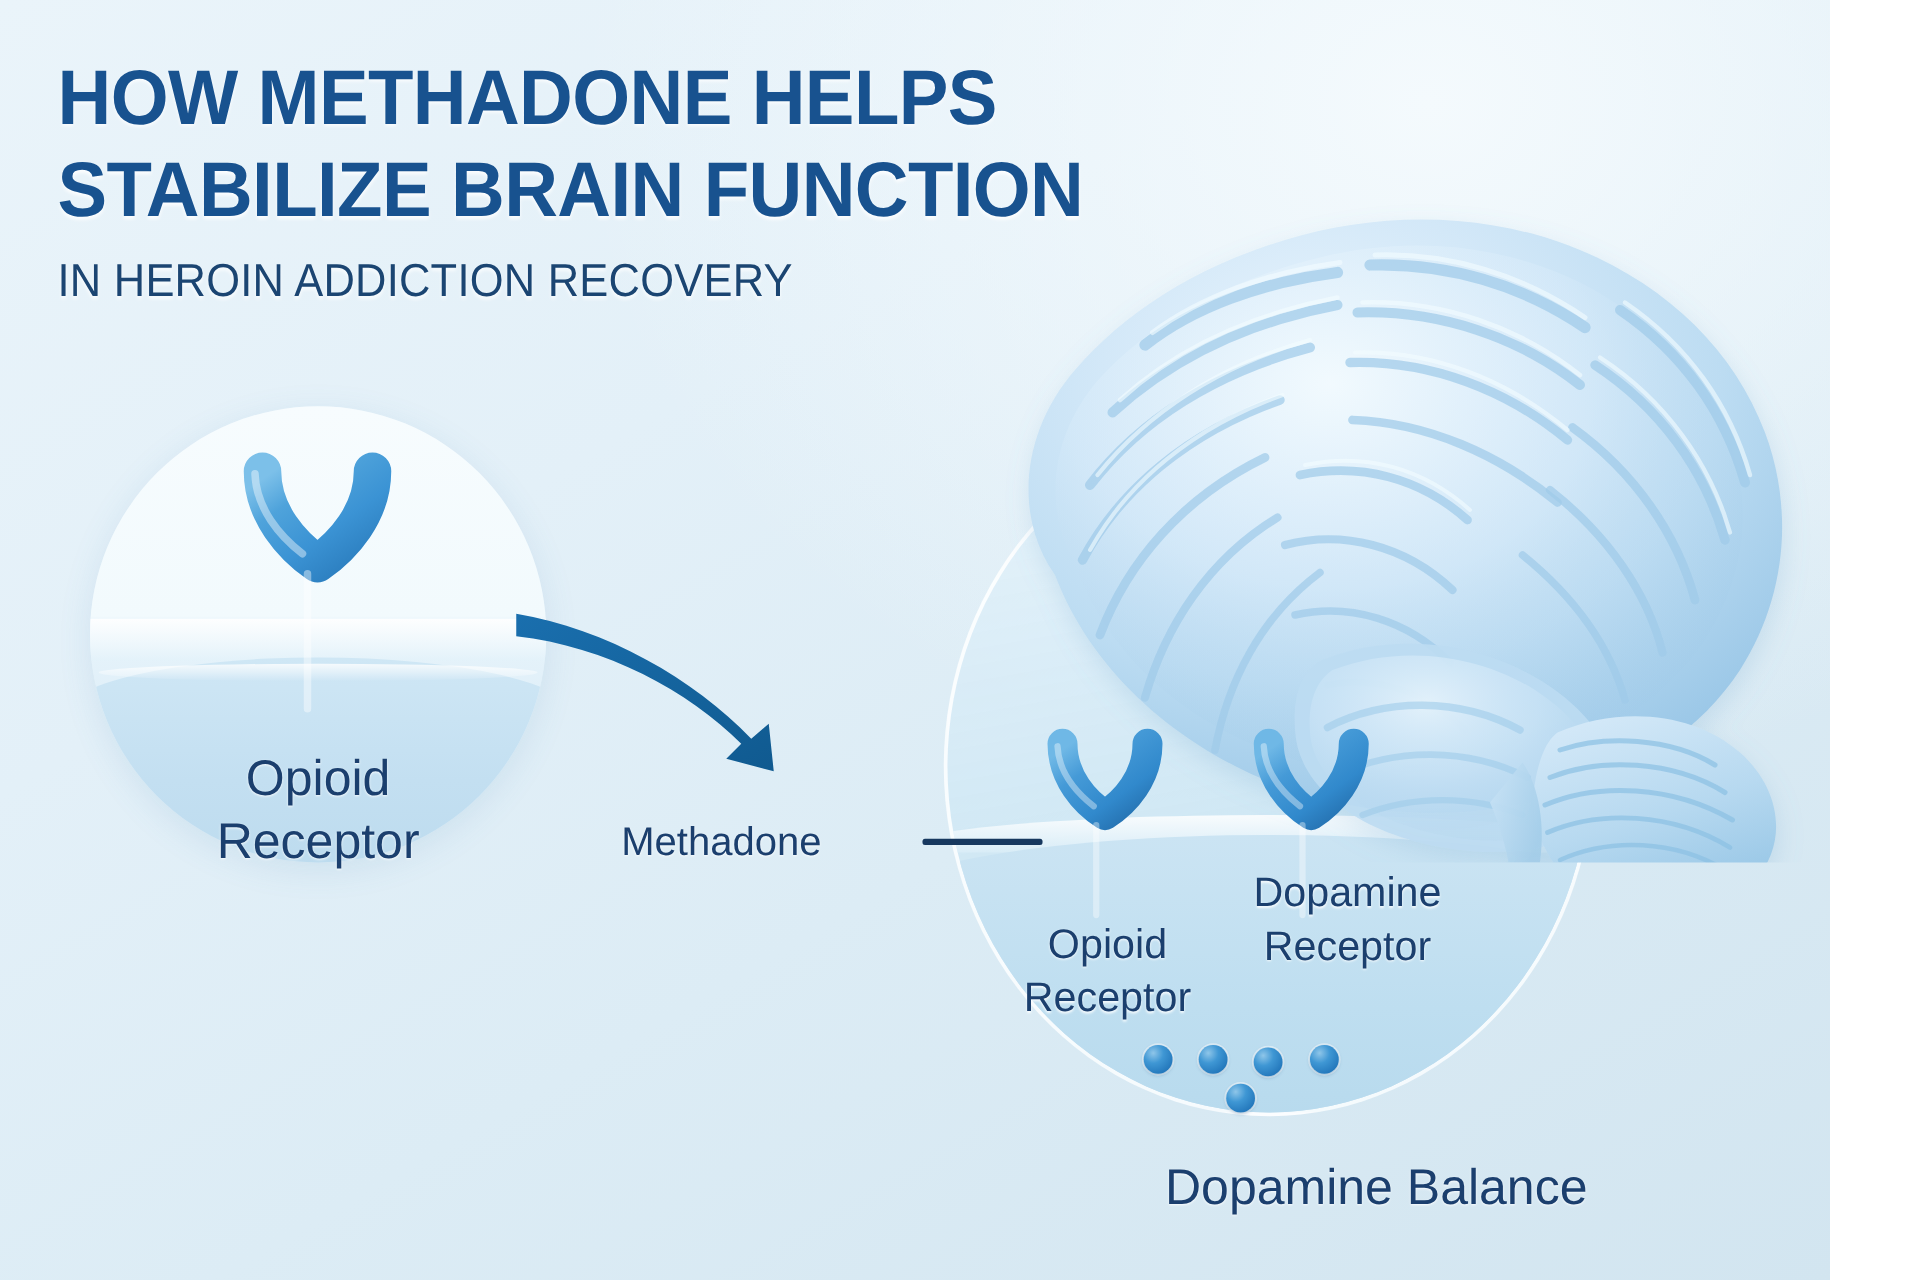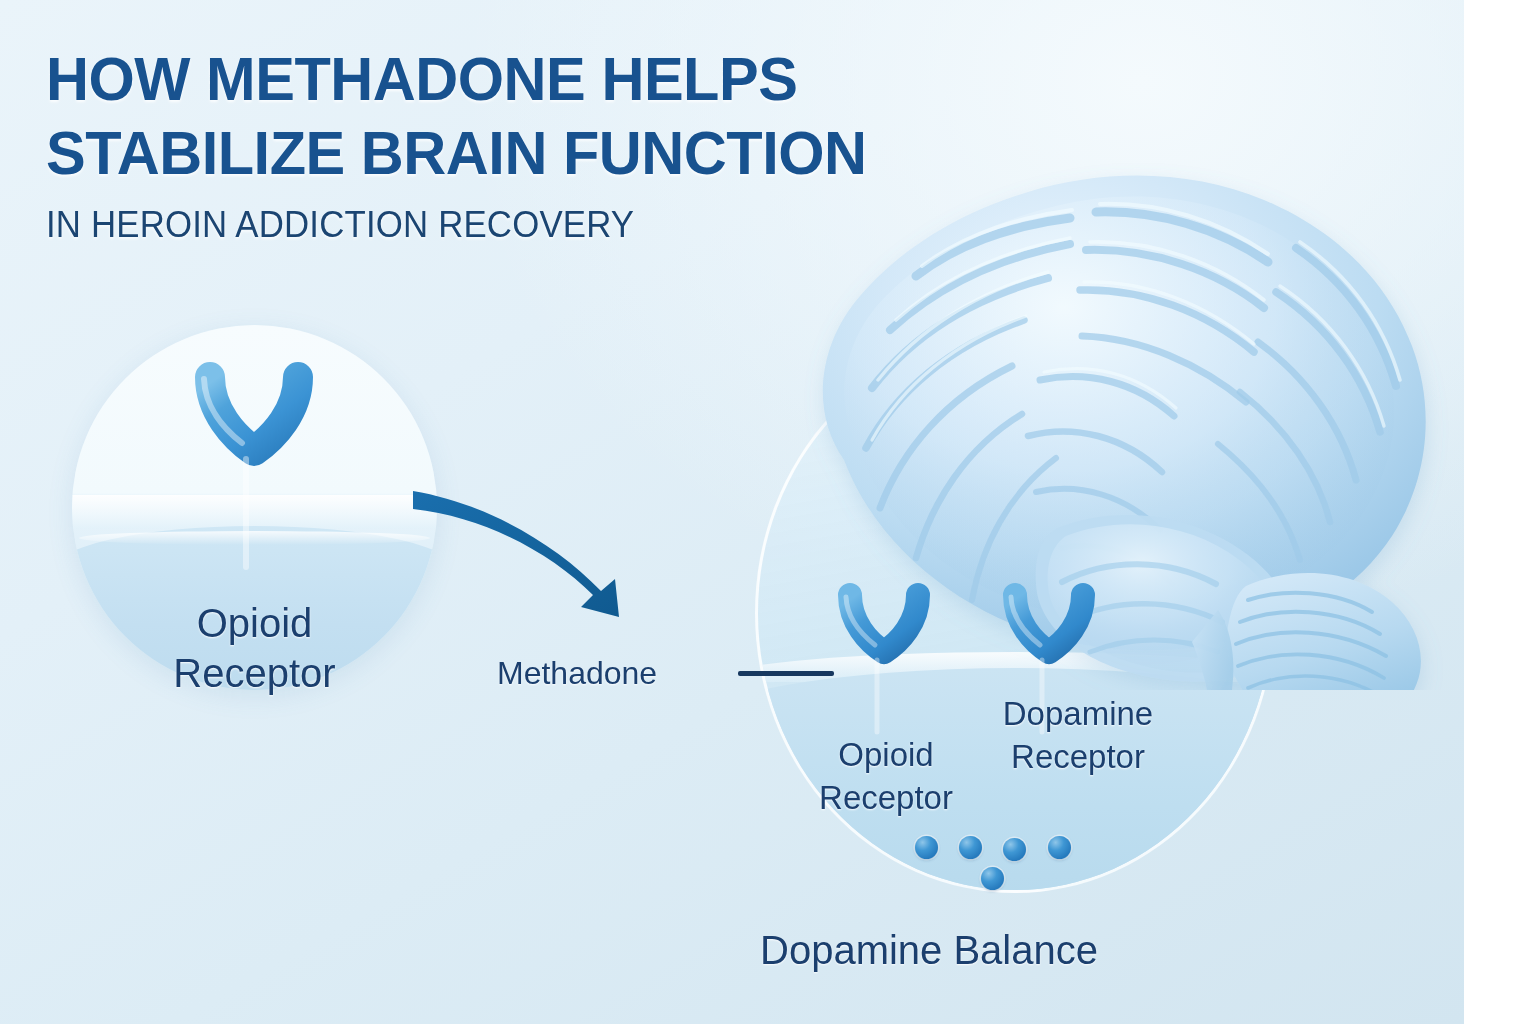--- a/index.html
+++ b/index.html
@@ -175,21 +175,21 @@
   .lbl-col {
     font-size: 33px;
     line-height: 43px;
     text-align: center;
   }
   .lbl-opioid-right  { left: 790px;  top: 733px; width: 192px; }
   .lbl-dopamine-right{ left: 978px;  top: 692px; width: 200px; }
   .lbl-bottom {
     left: 760px; top: 925px;
     width: 510px;
-    text-align: left;
+    text-align: right;
     font-size: 40px;
     line-height: 50px;
   }
 
   
   .dots-wrap { position: absolute; left: 915px; top: 832px; width: 170px; height: 62px; z-index: 33; }
   .dot {
     position: absolute;
     width: 23px; height: 23px;
     border-radius: 50%;

